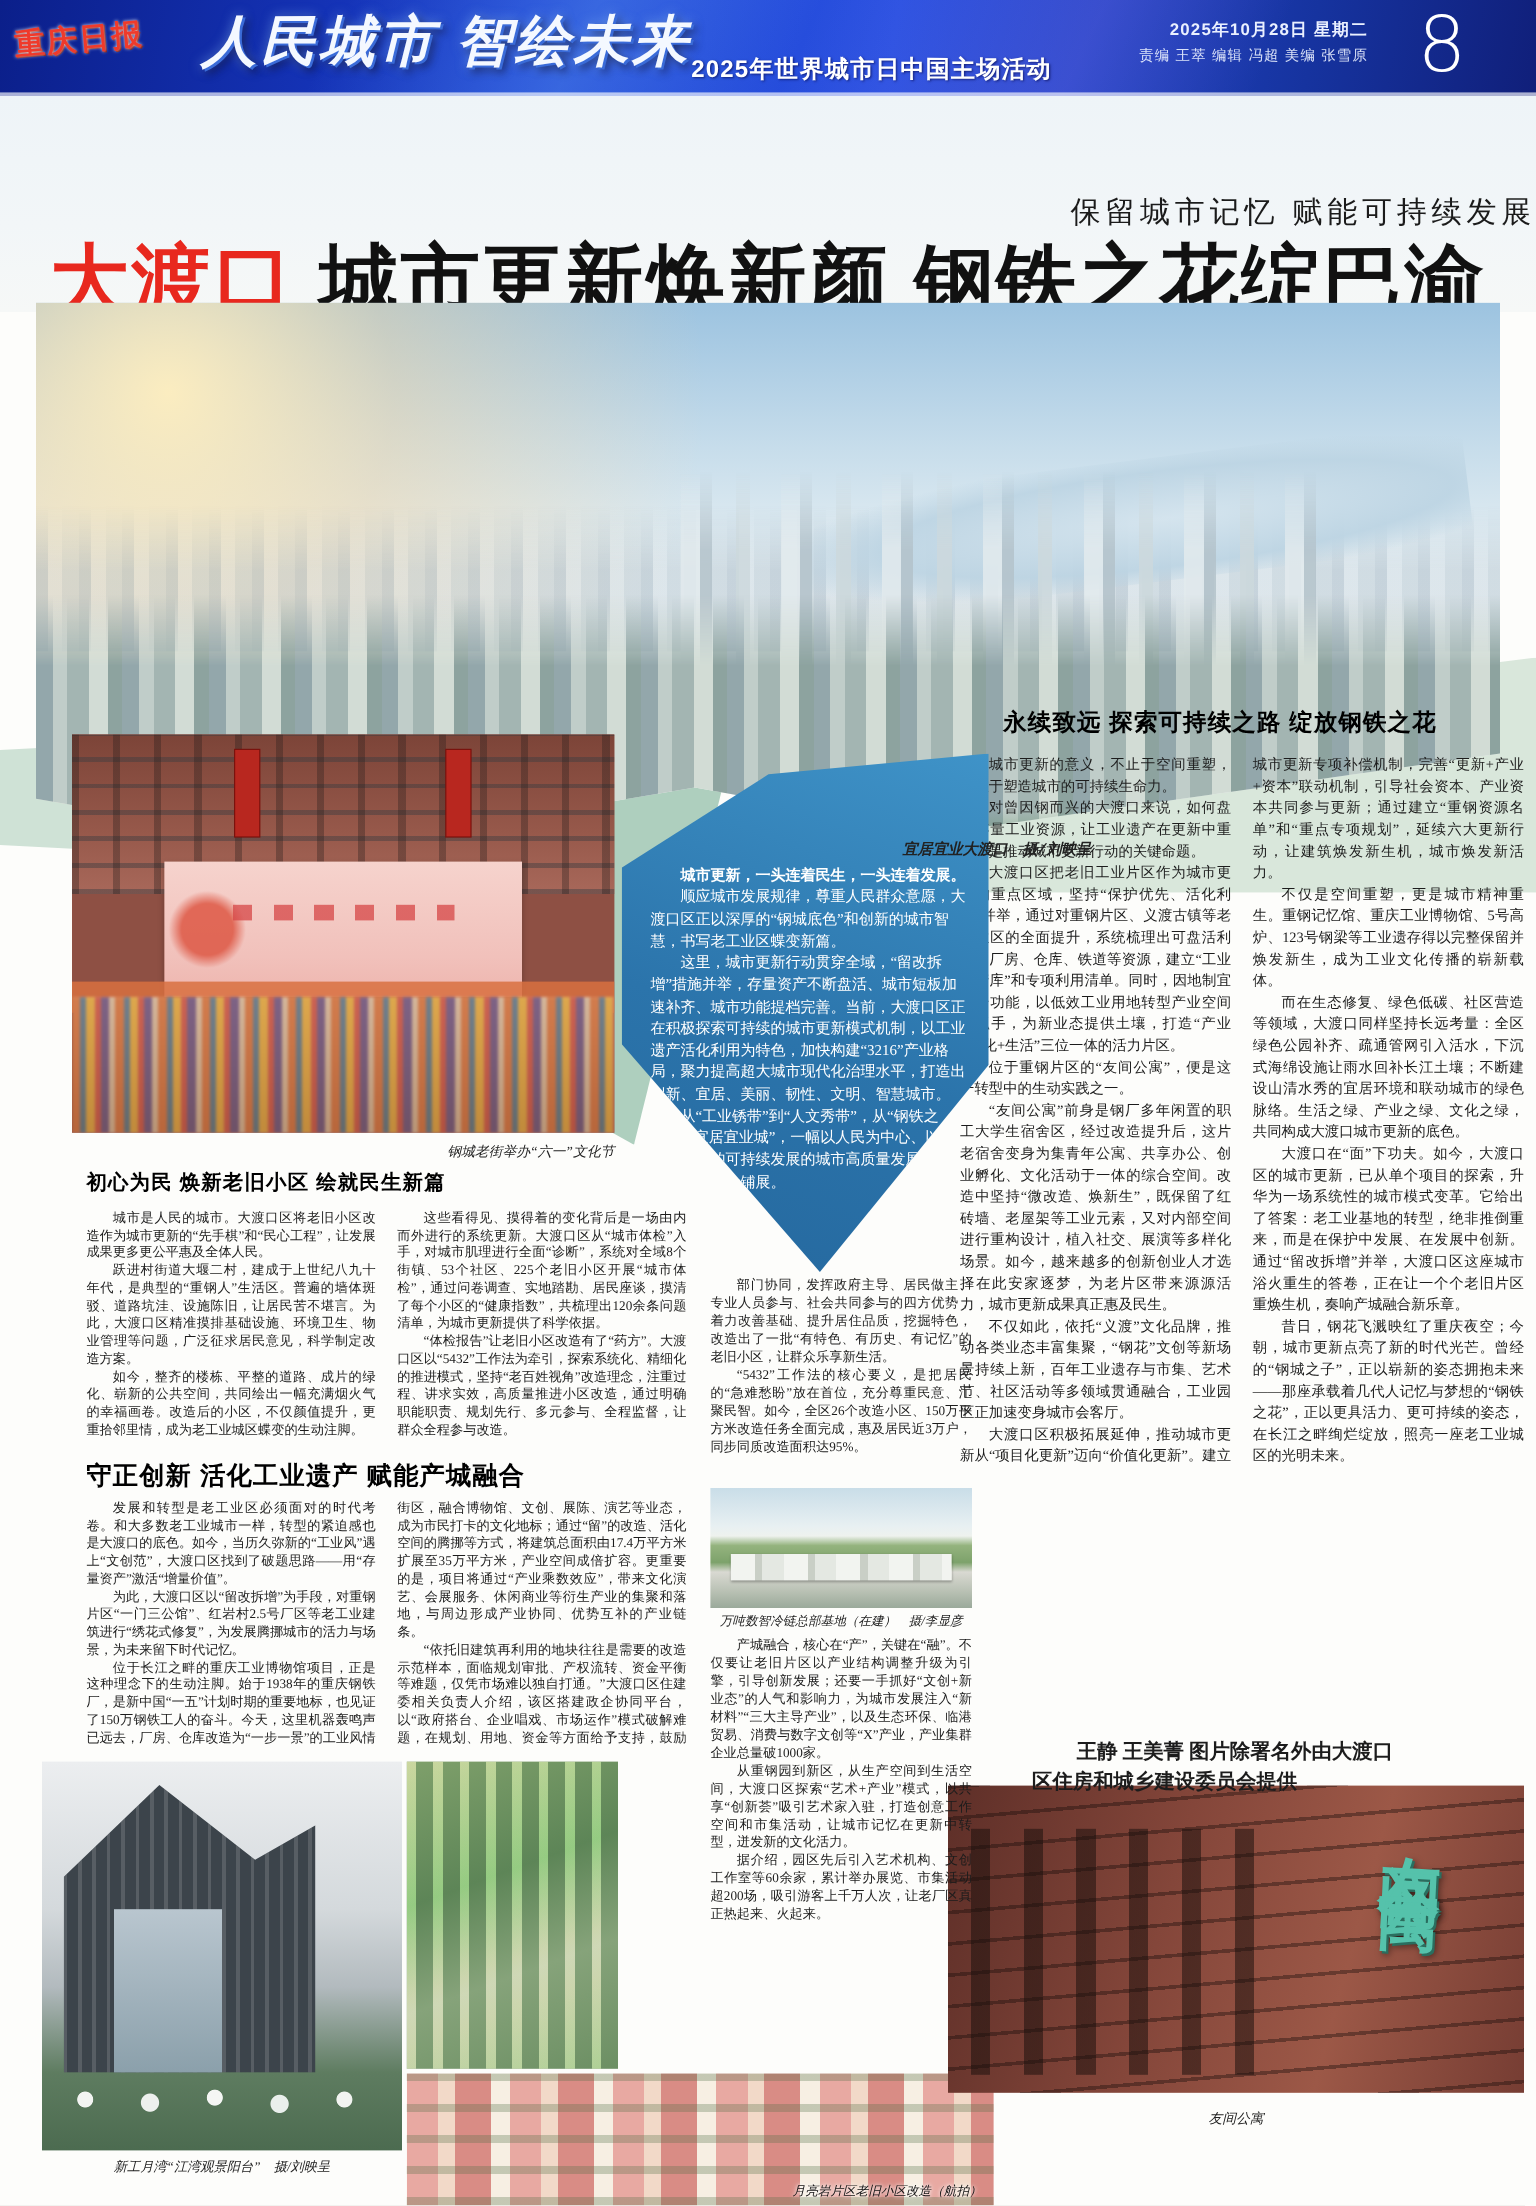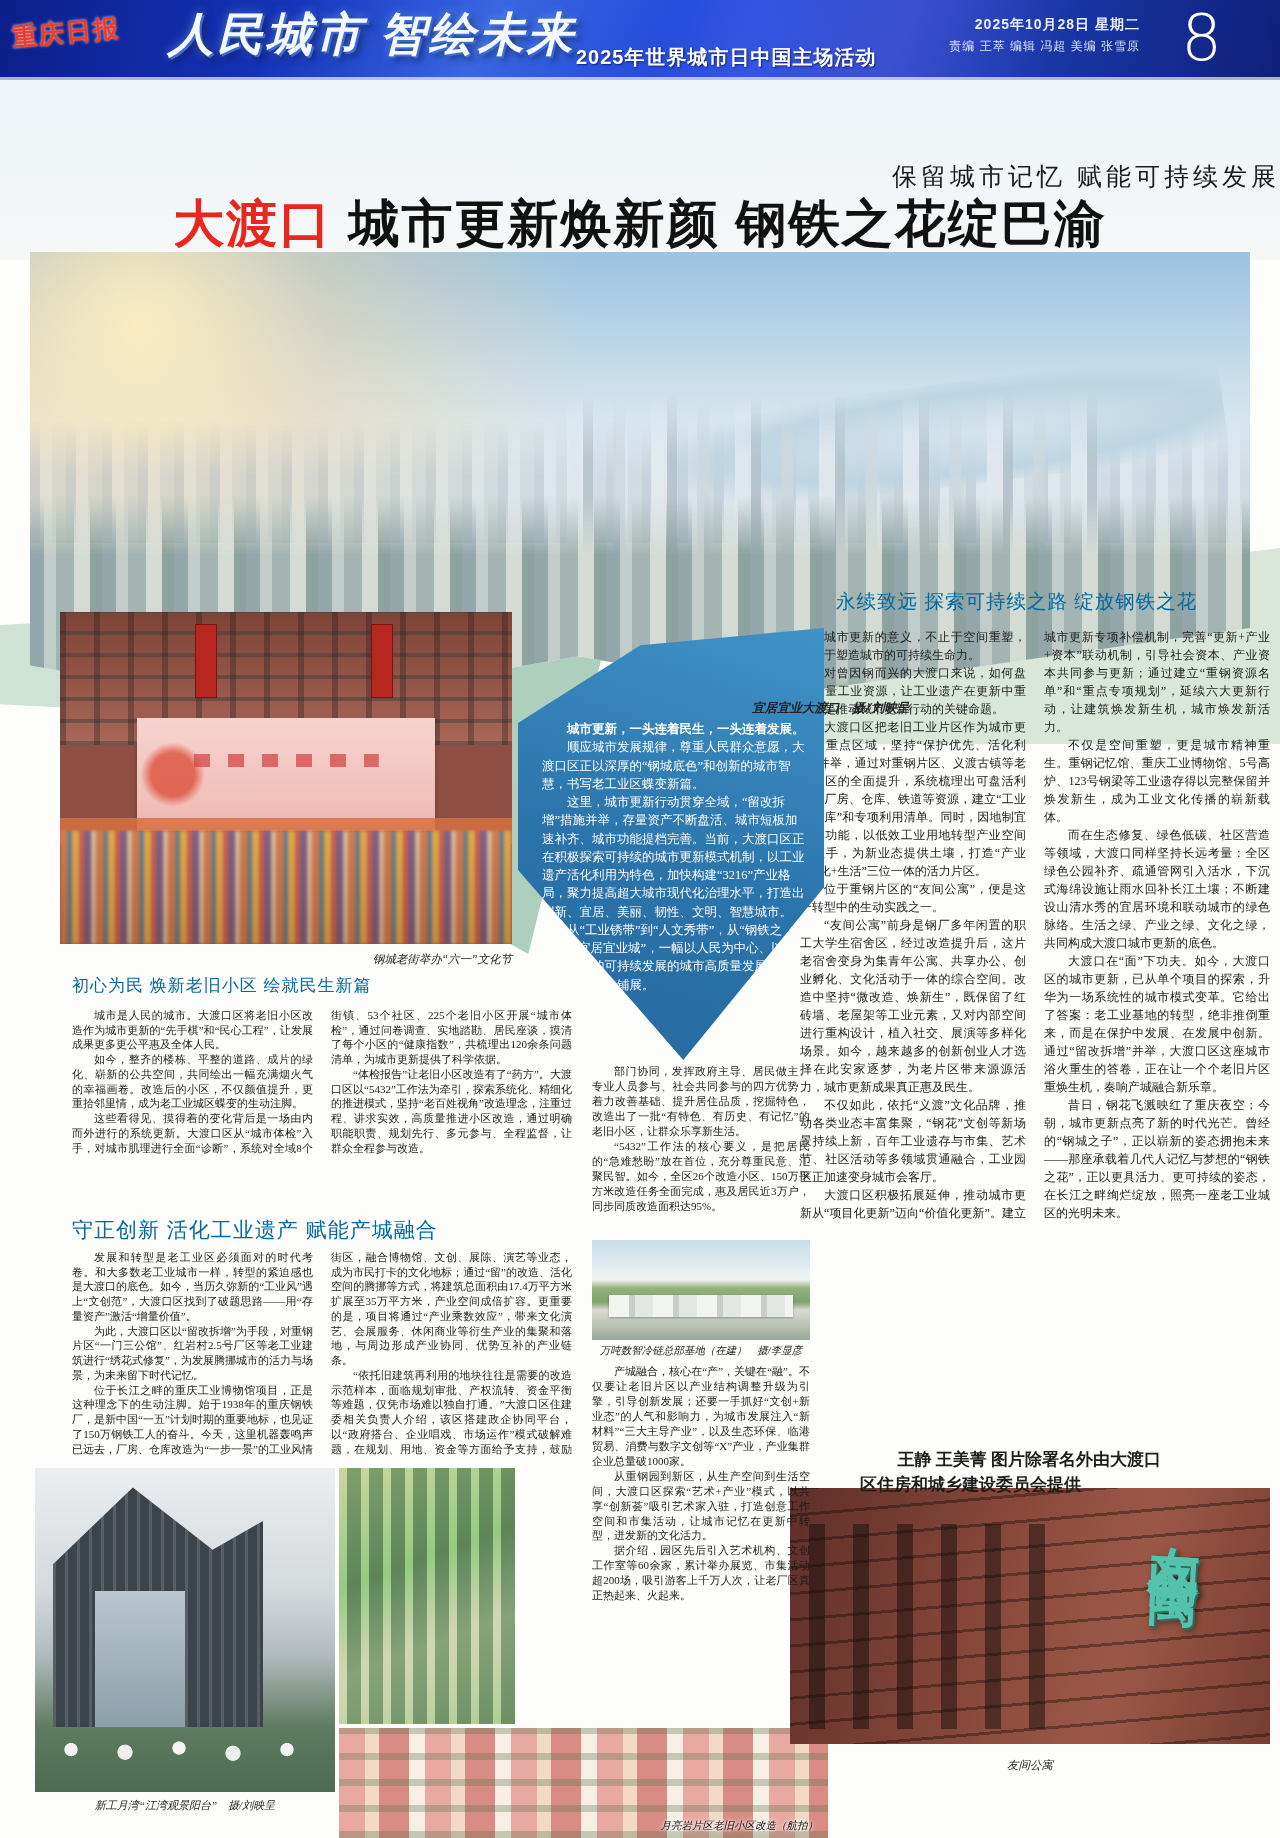--- a/index.html
+++ b/index.html
@@ -26,21 +26,21 @@
   .mh-staff{font-size:12px;margin-top:4px;opacity:.92;letter-spacing:1px;}
   .mh-page{position:absolute;right:58px;top:2px;font-family:"DejaVu Sans",sans-serif;font-weight:100;
     font-size:64px;color:#ffffff;line-height:72px;}
 
   
   .sky-zone{position:absolute;left:0;top:80px;width:1280px;height:180px;
     background:linear-gradient(180deg,#eef4f8 0%,#f2f6f8 60%,#f6f8f7 100%);}
   .kicker{position:absolute;left:0;top:160px;width:1280px;text-align:right;
     font-family:"Liberation Sans",sans-serif;font-size:25px;color:#1b1b1b;letter-spacing:4px;}
   .headline{position:absolute;left:0;top:190px;width:1280px;text-align:center;white-space:nowrap;
-    font-family:"Liberation Sans",sans-serif;font-size:51px;font-weight:900;letter-spacing:2px;color:#111;}
+    font-family:"Liberation Sans",sans-serif;font-size:66px;font-weight:900;letter-spacing:2px;color:#111;}
   .headline .hl-red{color:#e8281e;}
 
   
   .photo{position:absolute;overflow:hidden;}
   .photo-main{left:30px;top:252px;width:1220px;height:470px;z-index:2;
     clip-path:polygon(0 0,100% 0,100% 80%,62% 94%,45% 86%,20% 97%,0 88%);
     background:
       radial-gradient(circle at 9% 16%,rgba(255,238,190,.95),rgba(255,214,150,.4) 16%,transparent 38%),
       linear-gradient(180deg,#9cc3e0 0%,#c7ddeb 26%,#e9f1f4 48%,#f2f4f1 100%);}
   .pm-far{position:absolute;left:0;top:36%;width:100%;height:26%;opacity:.75;
@@ -93,21 +93,21 @@
       linear-gradient(180deg,#f6d3cd 0%,#f1c1bb 70%,#eeb5ae 100%);
     box-shadow:0 2px 5px rgba(0,0,0,.25);}
   .cr-people{position:absolute;left:0;bottom:0;width:100%;height:34%;filter:blur(1.5px);
     background:
       repeating-linear-gradient(90deg,#e79a6a 0 7px,#7a9ec3 7px 12px,#f3d06a 12px 19px,#e07a72 19px 24px,#8a7ab8 24px 31px,#e9e2d5 31px 36px),
       linear-gradient(180deg,#e8cdb8,#caa98e);background-blend-mode:multiply;}
   .cr-stage{position:absolute;left:0;top:62%;width:100%;height:8%;background:#d8703f;opacity:.85;}
 
   
   .caption{font-style:italic;font-size:11.5px;color:#222;z-index:5;position:absolute;}
-  .sec-head{position:absolute;font-family:"Liberation Sans",sans-serif;font-weight:normal;color:#0369a1;
+  .sec-head{position:absolute;font-family:"Liberation Sans",sans-serif;font-weight:bold;color:#000000;
     letter-spacing:1px;white-space:nowrap;z-index:3;}
   .h1a{left:72px;top:974px;font-size:17px;}
   .h2a{left:72px;top:1216px;font-size:21px;}
   .h3a{left:836px;top:588px;font-size:19.5px;z-index:3;}
   .cols2{position:absolute;column-gap:18px;column-count:2;overflow:hidden;z-index:3;
     font-size:11px;line-height:1.34;text-align:justify;}
   .cols2 p{margin:0;text-indent:2em;}
   .a1{left:72px;top:1008px;width:500px;height:200px;}
   .a2{left:72px;top:1250px;width:500px;height:208px;}
   .a3{left:800px;top:628px;width:470px;height:820px;font-size:12px;line-height:1.5;}
@@ -211,20 +211,21 @@
     <div class="cr-sign s2" data-interactable="false"></div>
     <div class="cr-banner" data-interactable="false"></div>
     <div class="cr-stage" data-interactable="false"></div>
     <div class="cr-people" data-interactable="false"></div>
   </div>
   <div class="caption" style="left:250px;top:952px;width:262px;text-align:right;" data-interactable="false">钢城老街举办“六一”文化节</div>
 
   <div class="sec-head h1a" data-interactable="false">初心为民  焕新老旧小区  绘就民生新篇</div>
   <div class="cols2 a1" data-interactable="false">
       <p data-interactable="false">城市是人民的城市。大渡口区将老旧小区改造作为城市更新的“先手棋”和“民心工程”，让发展成果更多更公平惠及全体人民。</p>
+      <p data-interactable="false">跃进村街道大堰二村，建成于上世纪八九十年代，是典型的“重钢人”生活区。普遍的墙体斑驳、道路坑洼、设施陈旧，让居民苦不堪言。为此，大渡口区精准摸排基础设施、环境卫生、物业管理等问题，广泛征求居民意见，科学制定改造方案。</p>
       <p data-interactable="false">如今，整齐的楼栋、平整的道路、成片的绿化、崭新的公共空间，共同绘出一幅充满烟火气的幸福画卷。改造后的小区，不仅颜值提升，更重拾邻里情，成为老工业城区蝶变的生动注脚。</p>
       <p data-interactable="false">这些看得见、摸得着的变化背后是一场由内而外进行的系统更新。大渡口区从“城市体检”入手，对城市肌理进行全面“诊断”，系统对全域8个街镇、53个社区、225个老旧小区开展“城市体检”，通过问卷调查、实地踏勘、居民座谈，摸清了每个小区的“健康指数”，共梳理出120余条问题清单，为城市更新提供了科学依据。</p>
       <p data-interactable="false">“体检报告”让老旧小区改造有了“药方”。大渡口区以“5432”工作法为牵引，探索系统化、精细化的推进模式，坚持“老百姓视角”改造理念，注重过程、讲求实效，高质量推进小区改造，通过明确职能职责、规划先行、多元参与、全程监督，让群众全程参与改造。</p>
     </div>
 
   <div class="sec-head h2a" data-interactable="false">守正创新  活化工业遗产  赋能产城融合</div>
   <div class="cols2 a2" data-interactable="false">
       <p data-interactable="false">发展和转型是老工业区必须面对的时代考卷。和大多数老工业城市一样，转型的紧迫感也是大渡口的底色。如今，当历久弥新的“工业风”遇上“文创范”，大渡口区找到了破题思路——用“存量资产”激活“增量价值”。</p>
       <p data-interactable="false">为此，大渡口区以“留改拆增”为手段，对重钢片区“一门三公馆”、红岩村2.5号厂区等老工业建筑进行“绣花式修复”，为发展腾挪城市的活力与场景，为未来留下时代记忆。</p>
       <p data-interactable="false">位于长江之畔的重庆工业博物馆项目，正是这种理念下的生动注脚。始于1938年的重庆钢铁厂，是新中国“一五”计划时期的重要地标，也见证了150万钢铁工人的奋斗。今天，这里机器轰鸣声已远去，厂房、仓库改造为“一步一景”的工业风情街区，融合博物馆、文创、展陈、演艺等业态，成为市民打卡的文化地标；通过“留”的改造、活化空间的腾挪等方式，将建筑总面积由17.4万平方米扩展至35万平方米，产业空间成倍扩容。更重要的是，项目将通过“产业乘数效应”，带来文化演艺、会展服务、休闲商业等衍生产业的集聚和落地，与周边形成产业协同、优势互补的产业链条。</p>

